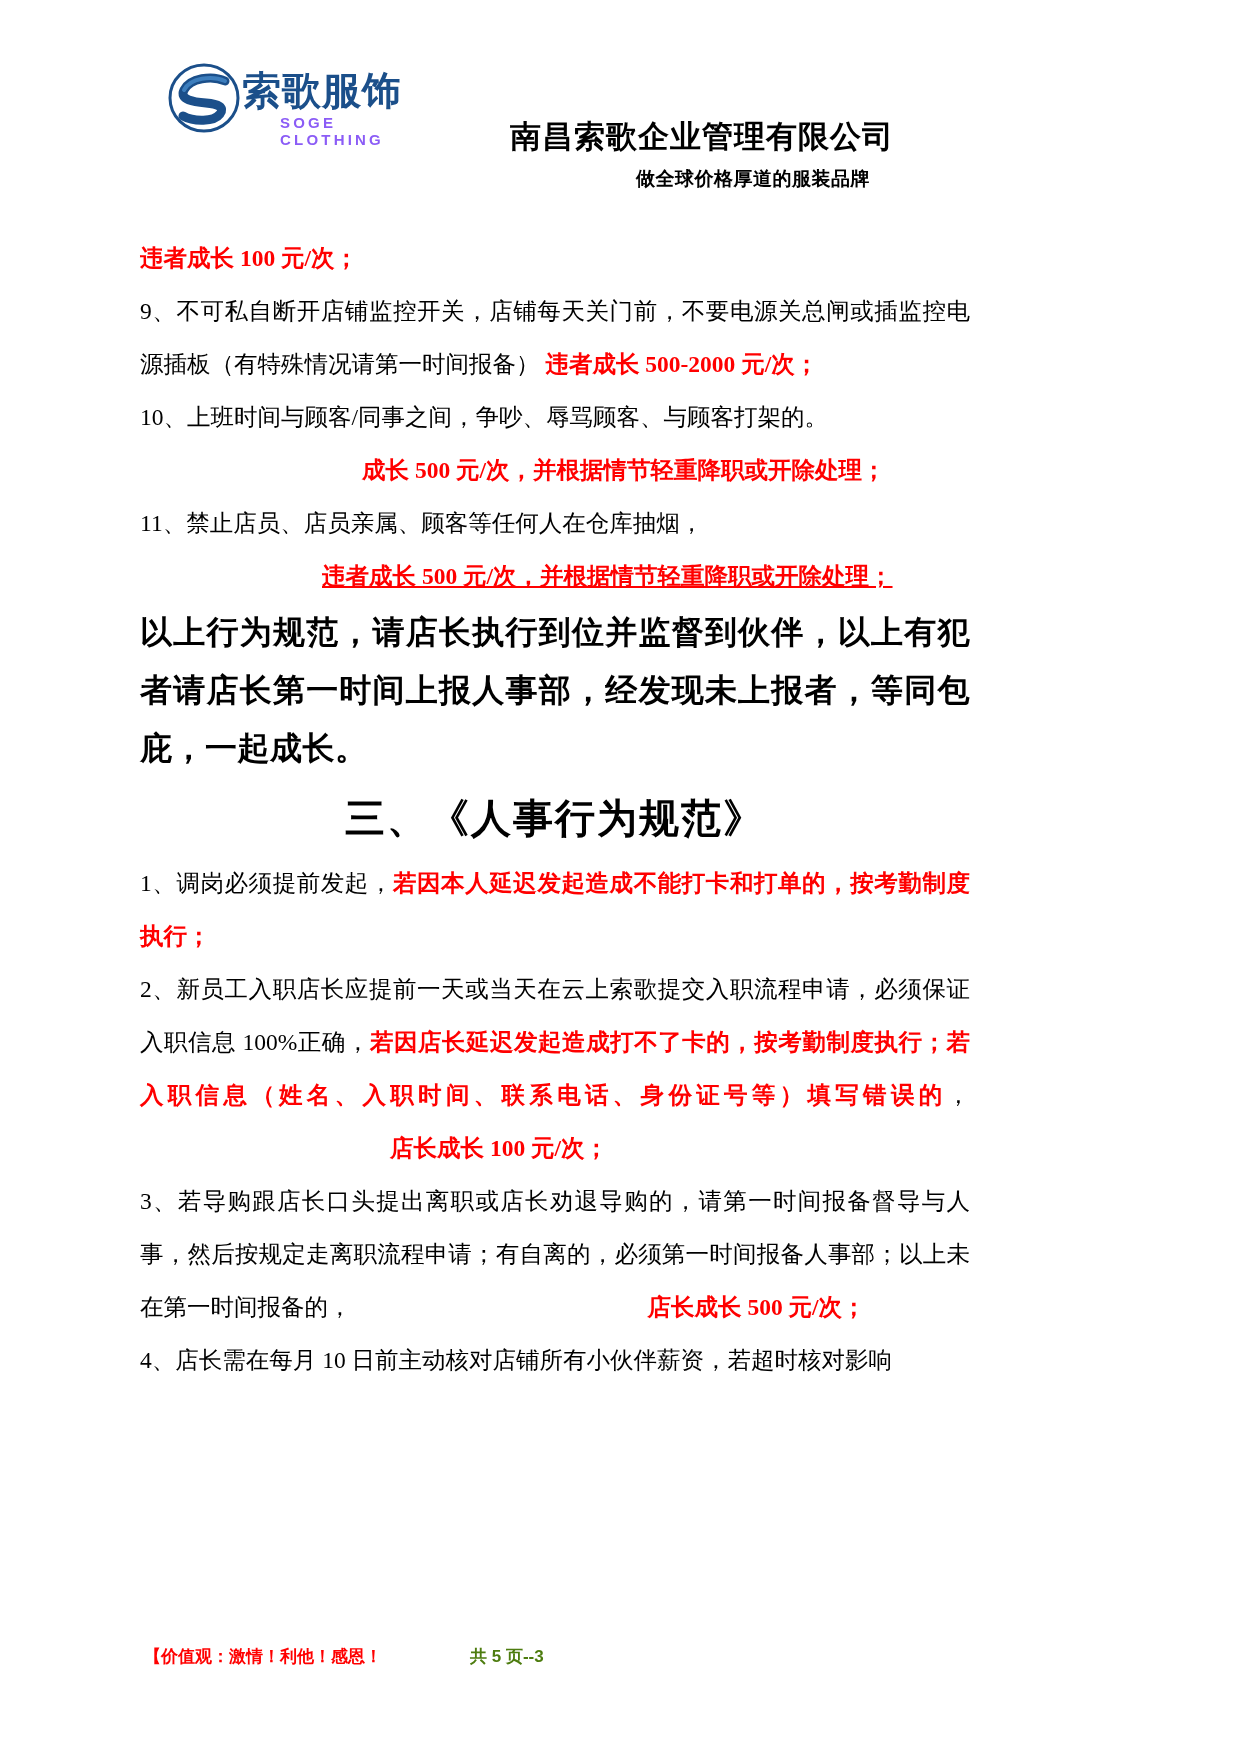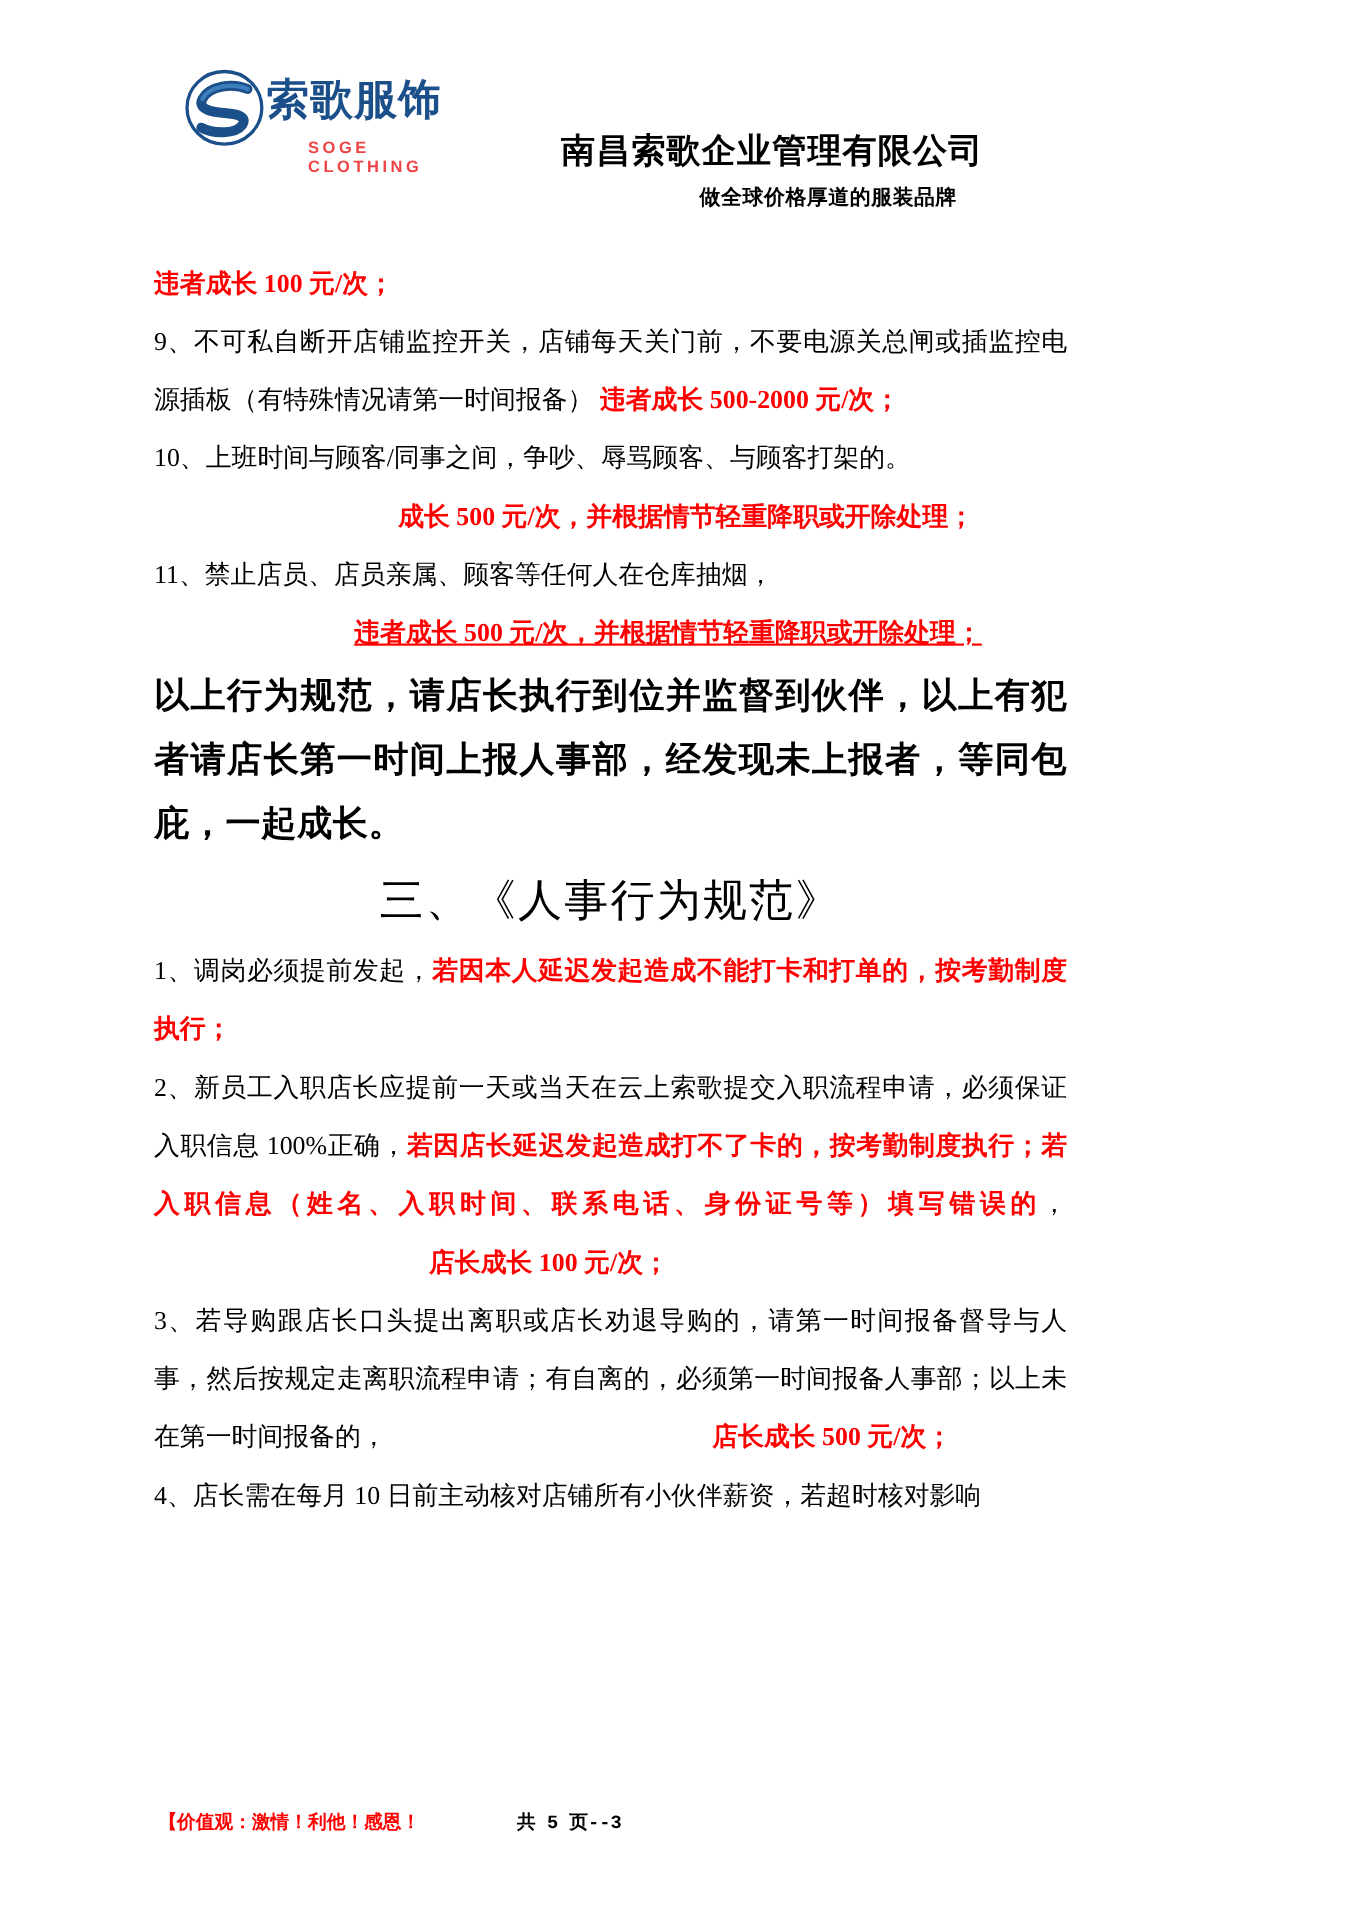--- a/index.html
+++ b/index.html
@@ -52,26 +52,26 @@
     top: 6px;
     font-family: "Liberation Sans", sans-serif;
     font-weight: bold;
     font-size: 39px;
     letter-spacing: 1px;
     color: #1b4f8a;
   }
   .logo-text-en {
     position: absolute;
     left: 112px;
-    top: 68px;
+    top: 56px;
     font-family: "Liberation Sans", sans-serif;
     font-weight: bold;
     font-size: 15px;
     letter-spacing: 3.2px;
-    color: #ef4444;
+    color: #8b5cf6;
   }
   .company-name {
     position: absolute;
     left: 510px;
     top: 68px;
     font-family: "Liberation Sans", sans-serif;
     font-weight: bold;
     font-size: 31px;
     letter-spacing: 1px;
     color: #000;
@@ -135,21 +135,21 @@
     font-weight: bold;
     font-size: 32px;
     line-height: 58px;
     margin: 0;
     letter-spacing: 0.5px;
     text-align: justify;
     text-justify: inter-ideograph;
   }
   .section-title {
     text-align: center;
-    font-weight: normal;
+    font-weight: bold;
     font-size: 40px;
     line-height: 72px;
     margin: 6px 0 2px 0;
     letter-spacing: 2px;
   }
   .tab-gap { display: inline-block; width: 250px; }
   .tab-gap2 { display: inline-block; width: 296px; }
 
   
   .footer {
@@ -165,22 +165,21 @@
   .footer-left {
     position: absolute;
     left: 144px;
     top: 0;
     color: #ff0000;
   }
   .footer-center {
     position: absolute;
     left: 470px;
     top: 0;
-    color: #000000;
-    font-family: Liberation Mono, monospace;
+    color: #4d7c0f;
   }
   .footer-right {
     position: absolute;
     left: 586px;
     top: 0;
     color: #000;
   }
 </style>
 </head>
 <body>

